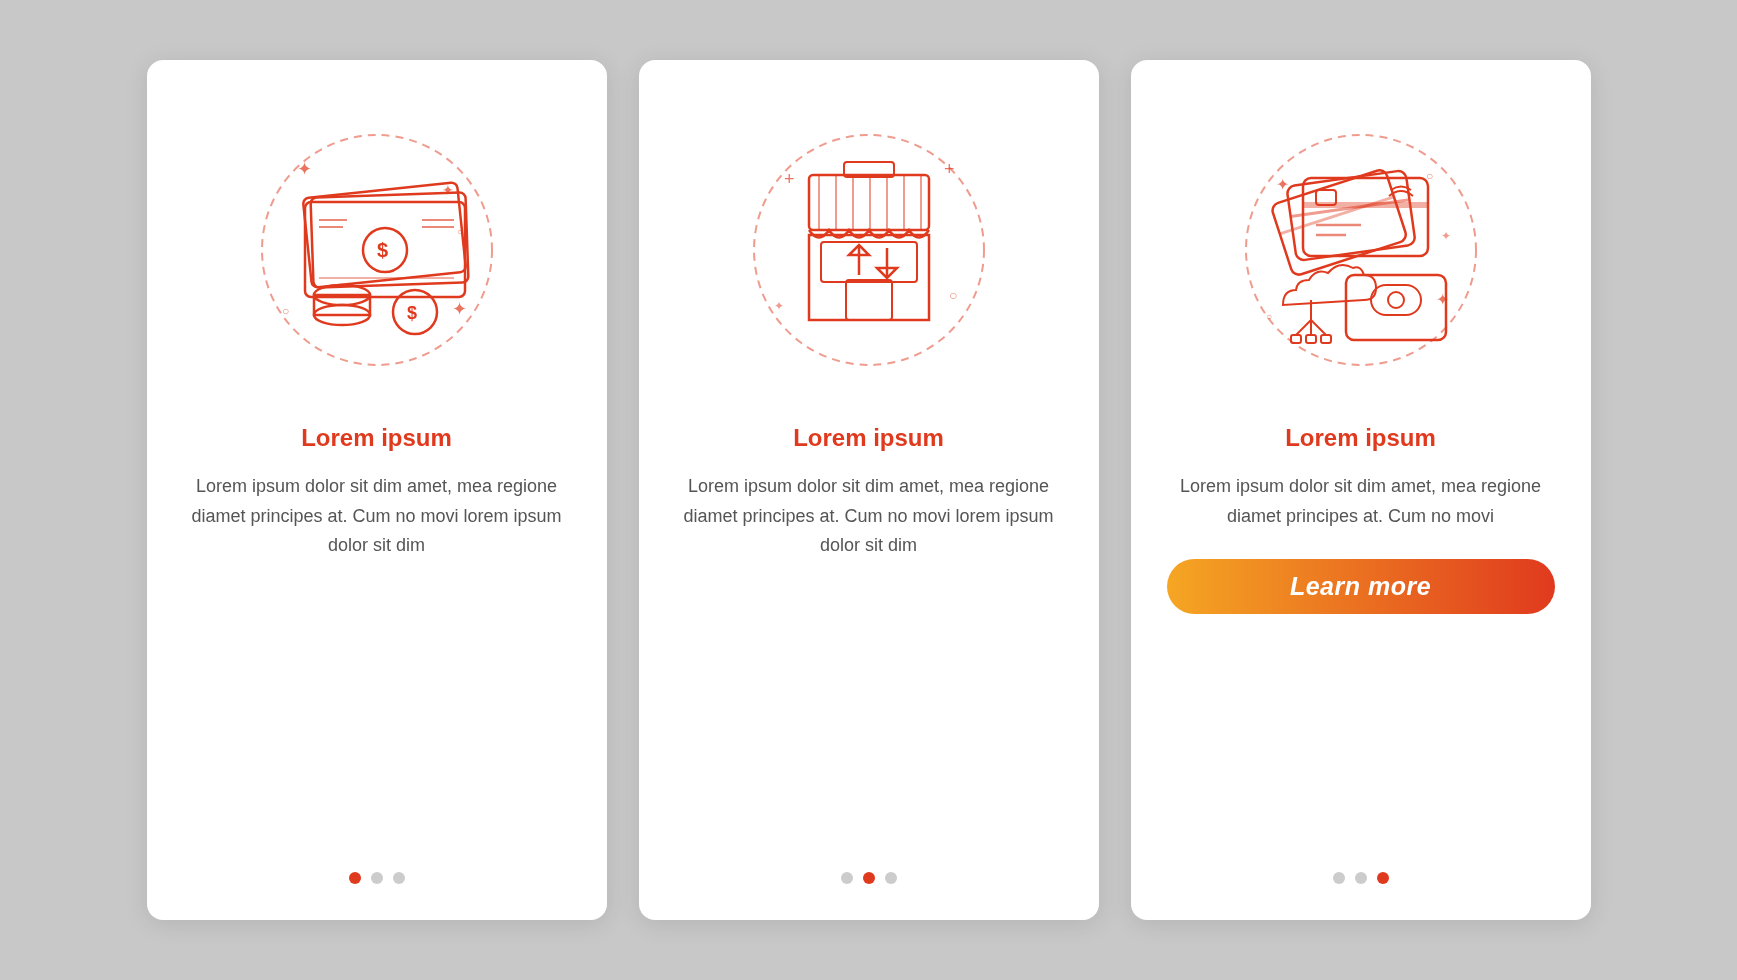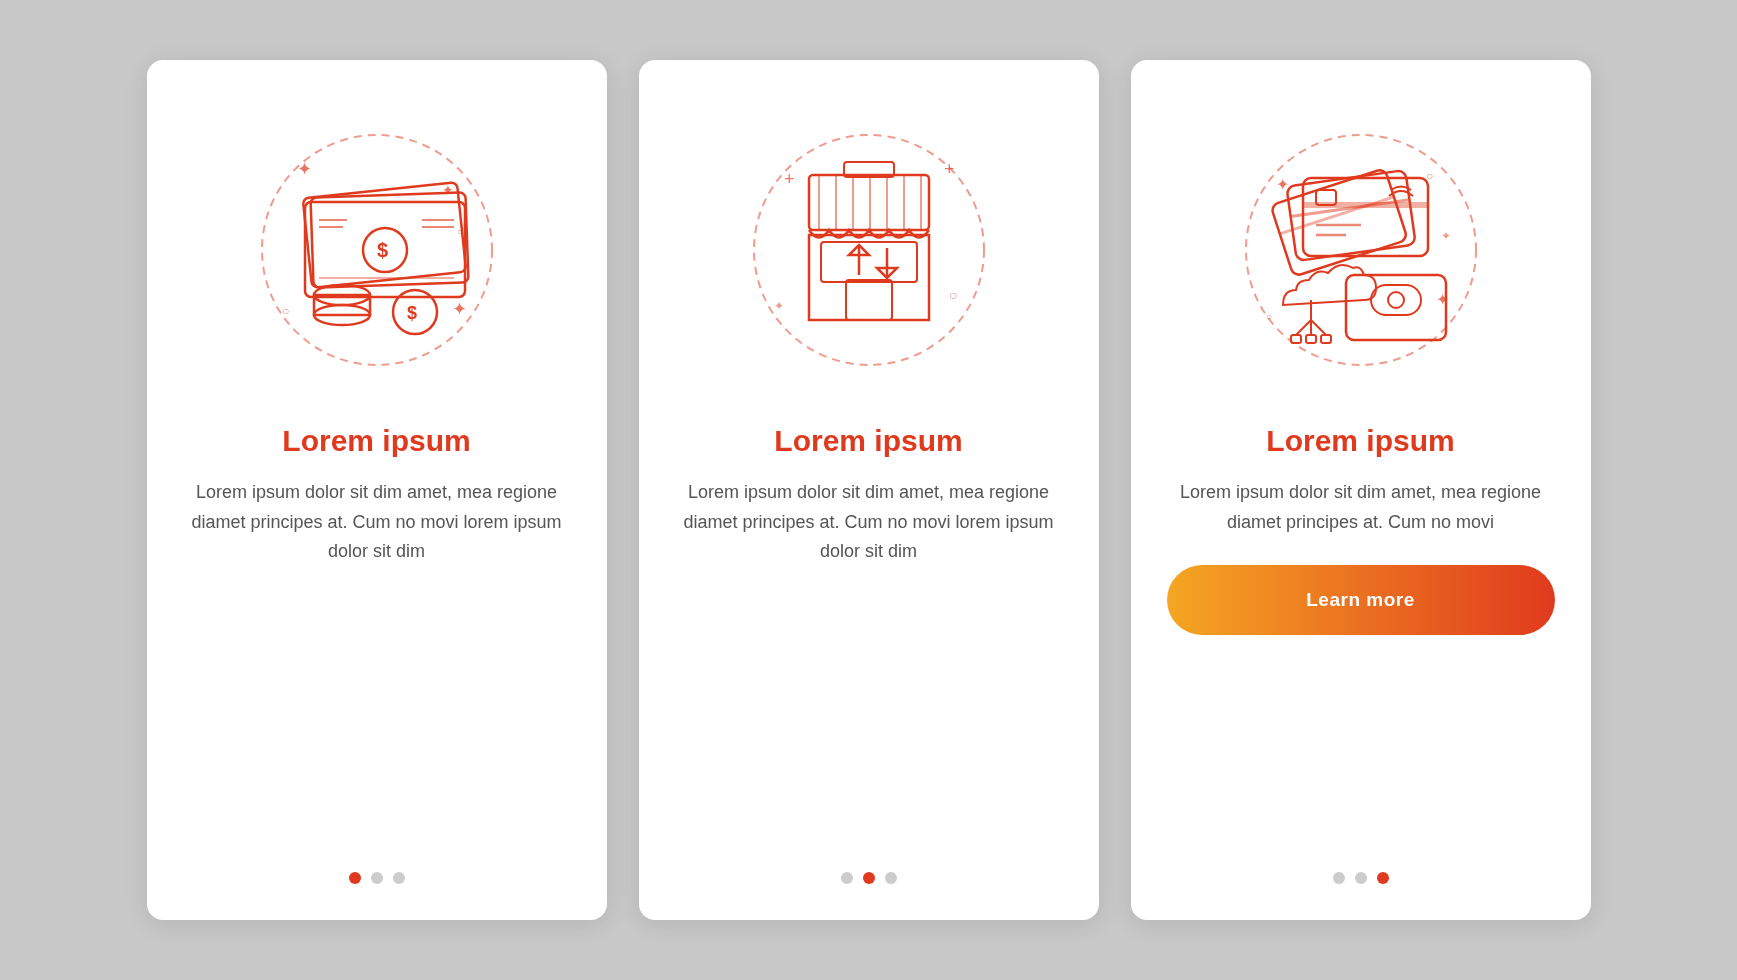--- a/index.html
+++ b/index.html
@@ -32,21 +32,21 @@
     .icon-area {
       width: 300px;
       height: 300px;
       display: flex;
       align-items: center;
       justify-content: center;
       position: relative;
       margin-bottom: 24px;
     }
     .card-title {
-      font-size: 30px;
+      font-size: 24px;
       font-weight: 700;
       color: #e03a1e;
       margin-bottom: 20px;
       text-align: center;
     }
     .card-text {
       font-size: 18px;
       color: #555555;
       line-height: 1.65;
       text-align: center;
@@ -65,29 +65,30 @@
       height: 12px;
       border-radius: 50%;
       background: #cccccc;
     }
     .dot.active {
       background: #e03a1e;
     }
     .learn-more-btn {
       margin-top: 28px;
       width: 100%;
-      padding: 24px 0;
+      padding: 13px 0;
       border-radius: 40px;
       border: none;
       background: linear-gradient(90deg, #f5a623 0%, #e03a1e 100%);
       color: #ffffff;
-      font-size: 19px;
+      font-size: 25px;
       font-weight: 700;
       cursor: pointer;
       letter-spacing: 0.5px;
+      font-style: italic;
     }
     
     svg.icon {
       width: 260px;
       height: 260px;
     }
   </style>
 </head>
 <body>
 

